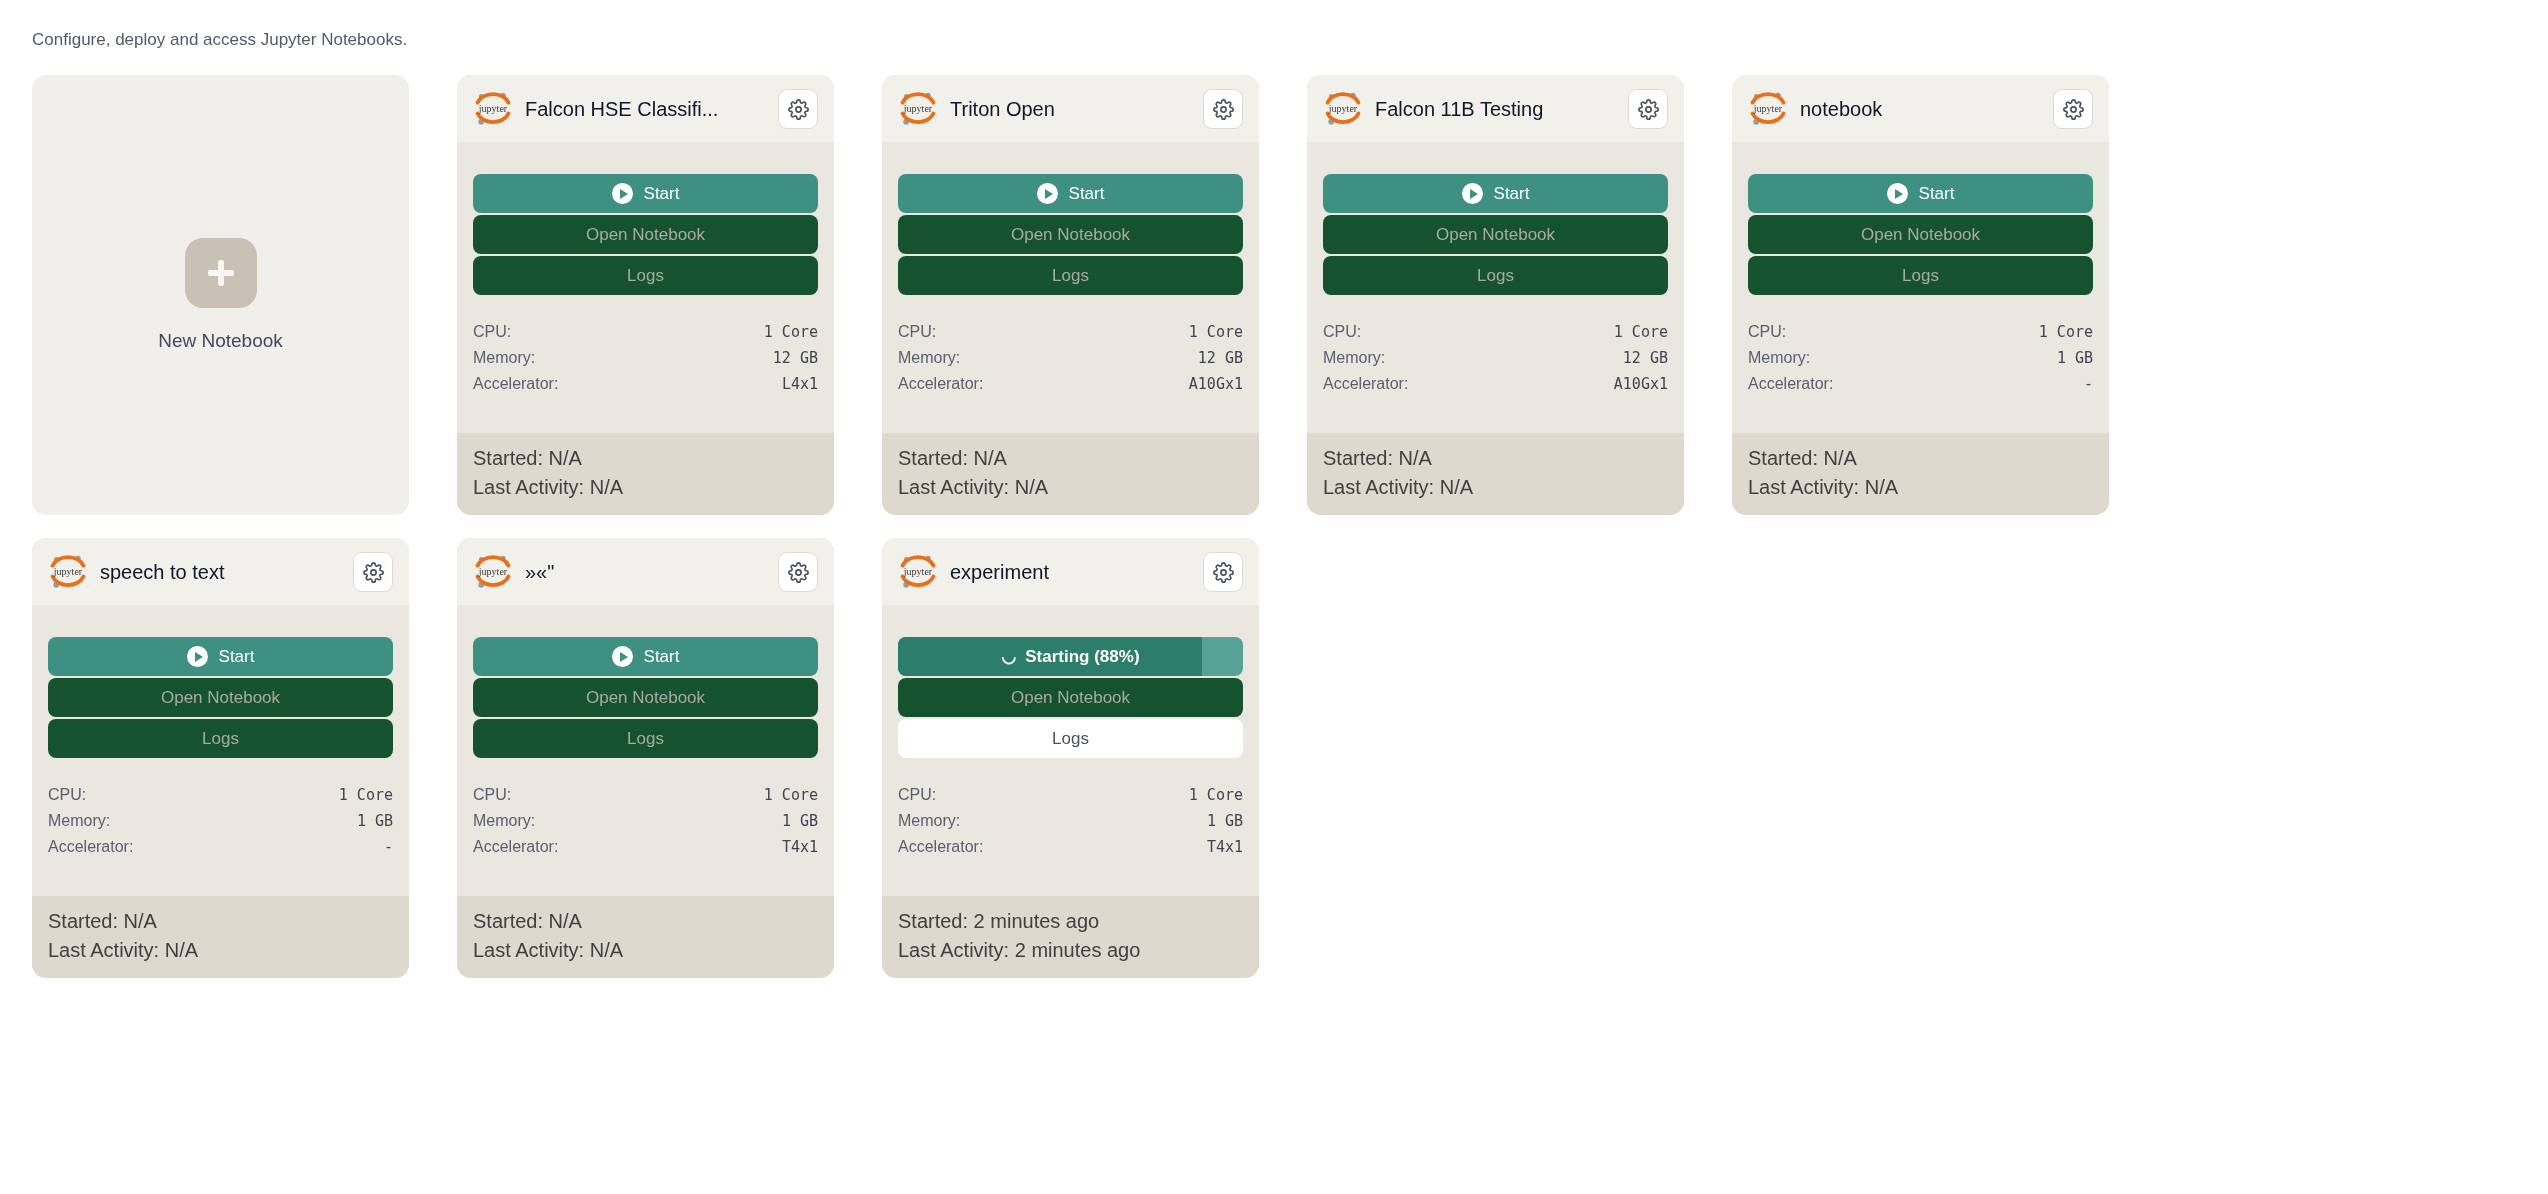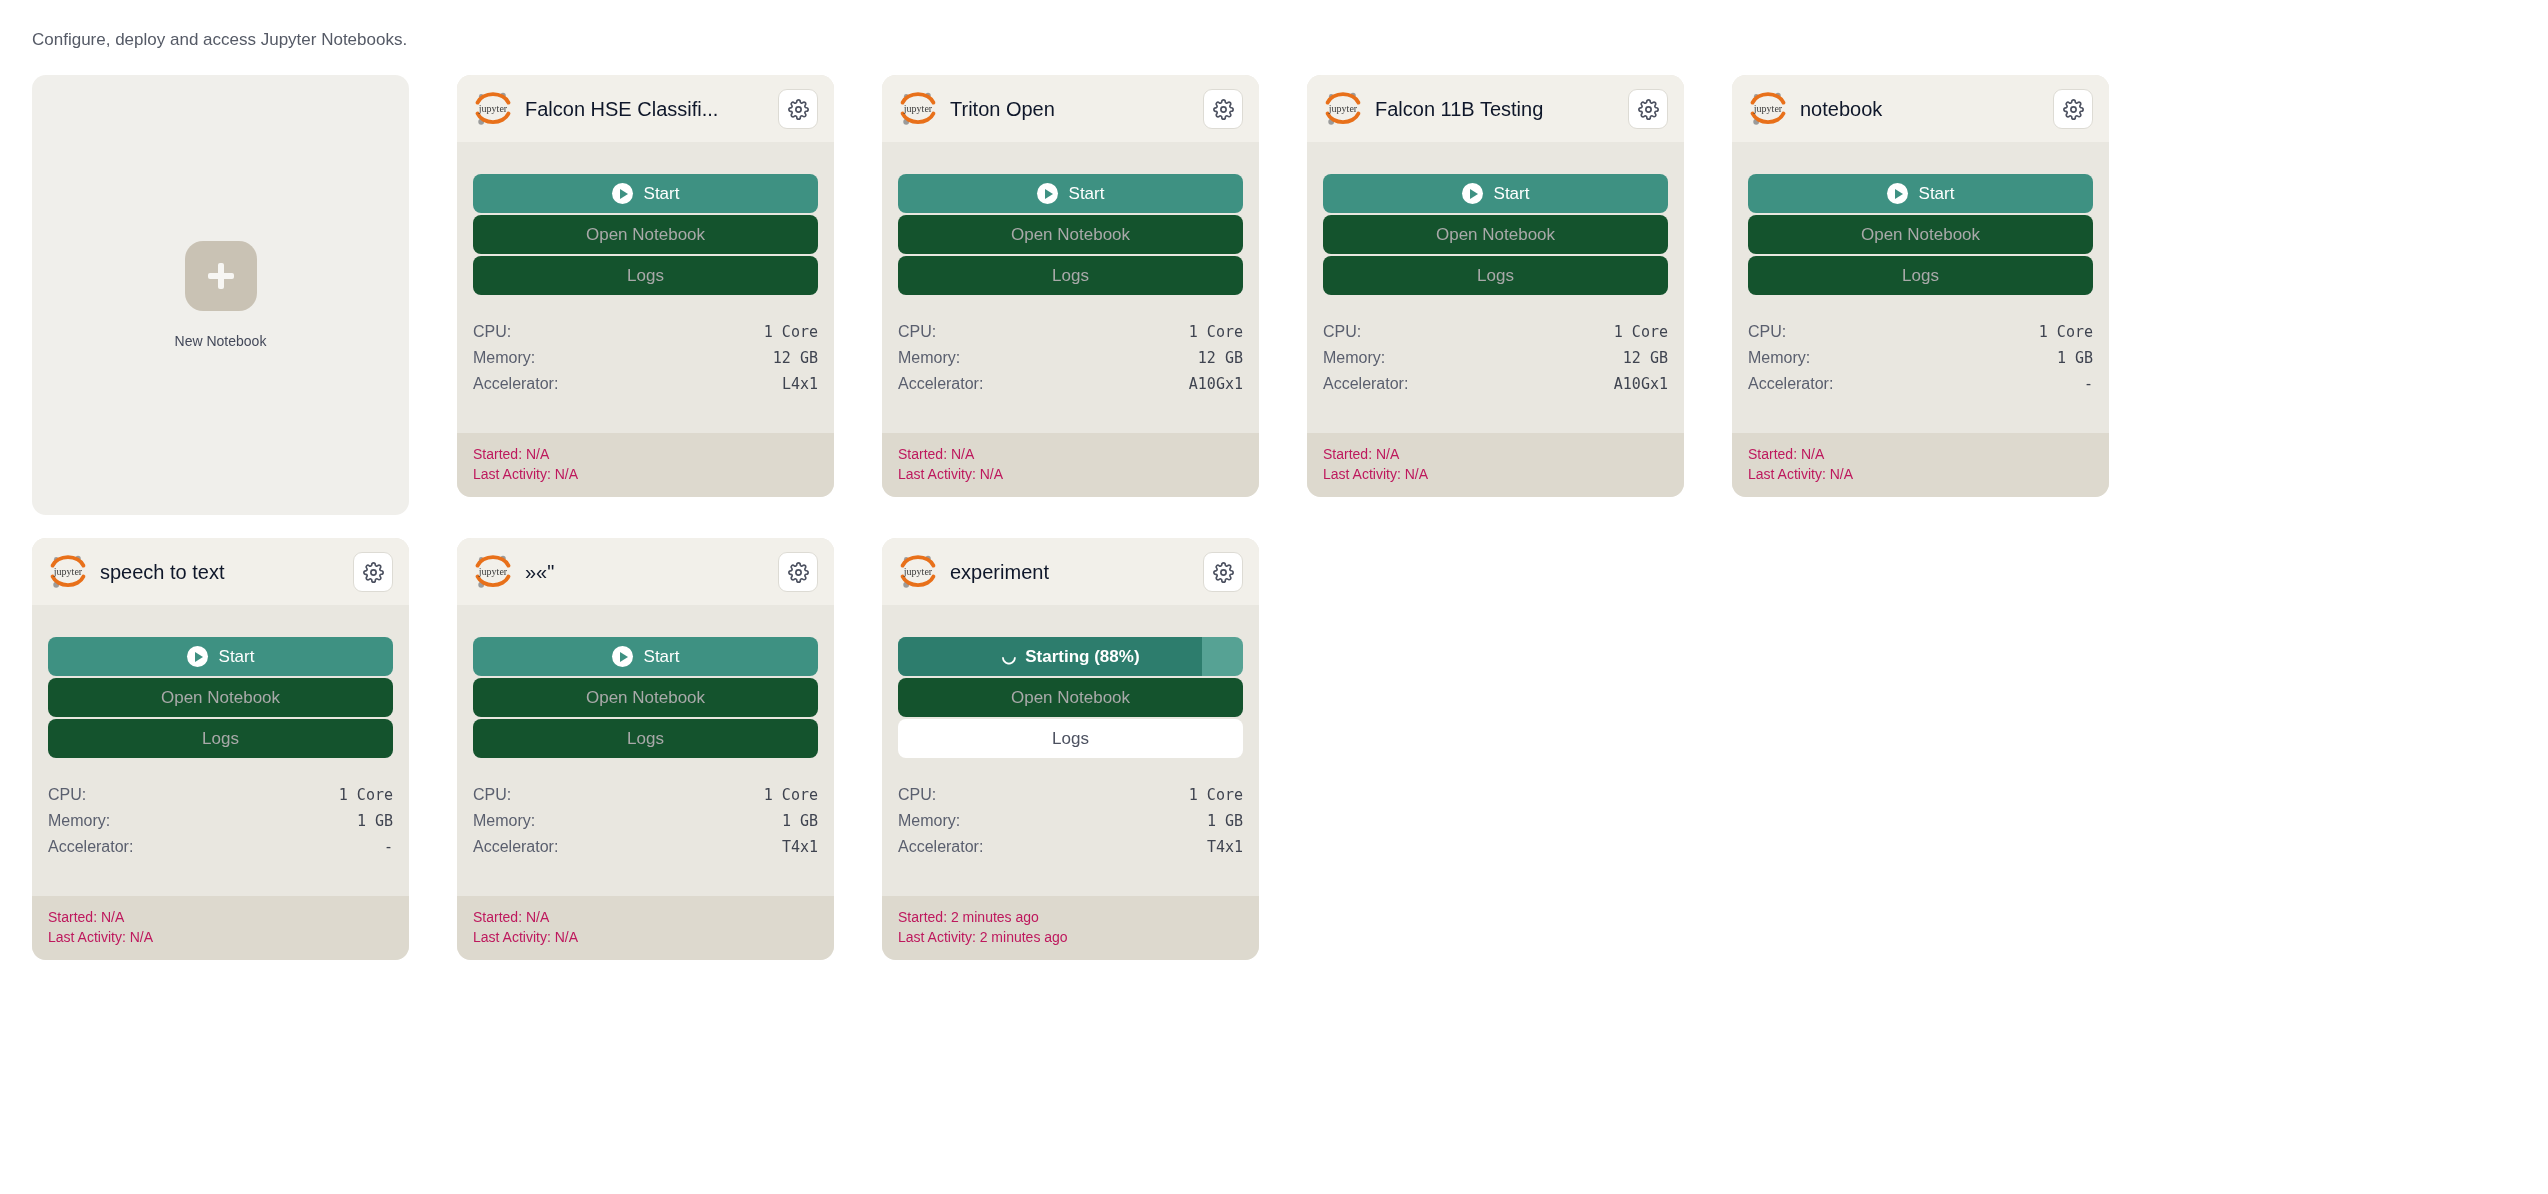--- a/index.html
+++ b/index.html
@@ -67,21 +67,21 @@
   .new-card-plus::before {
     width: 26px; height: 6px;
     left: 23px; top: 32px;
   }
   .new-card-plus::after {
     width: 6px; height: 26px;
     left: 33px; top: 22px;
   }
   .new-card-label {
     margin-top: 22px;
-    font-size: 14px;
+    font-size: 19px;
     color: #44495a;
   }
 
   
   .nb-card {
     background: #e9e7e0;
     border-radius: 14px;
     overflow: hidden;
     display: flex;
     flex-direction: column;
@@ -203,22 +203,22 @@
   }
   .spec-val {
     font-family: "DejaVu Sans Mono", monospace;
     font-size: 15px;
     color: #3f4450;
   }
 
   .nb-foot {
     background: #ddd9ce;
     padding: 11px 16px 13px 16px;
-    font-size: 14px;
-    color: #be185d;
+    font-size: 20px;
+    color: #404040;
     line-height: 1.45;
   }
 </style>
 </head>
 <body>
 
 <div class="page">
 
   <p class="page-subtitle">Configure, deploy and access Jupyter Notebooks.</p>
 

